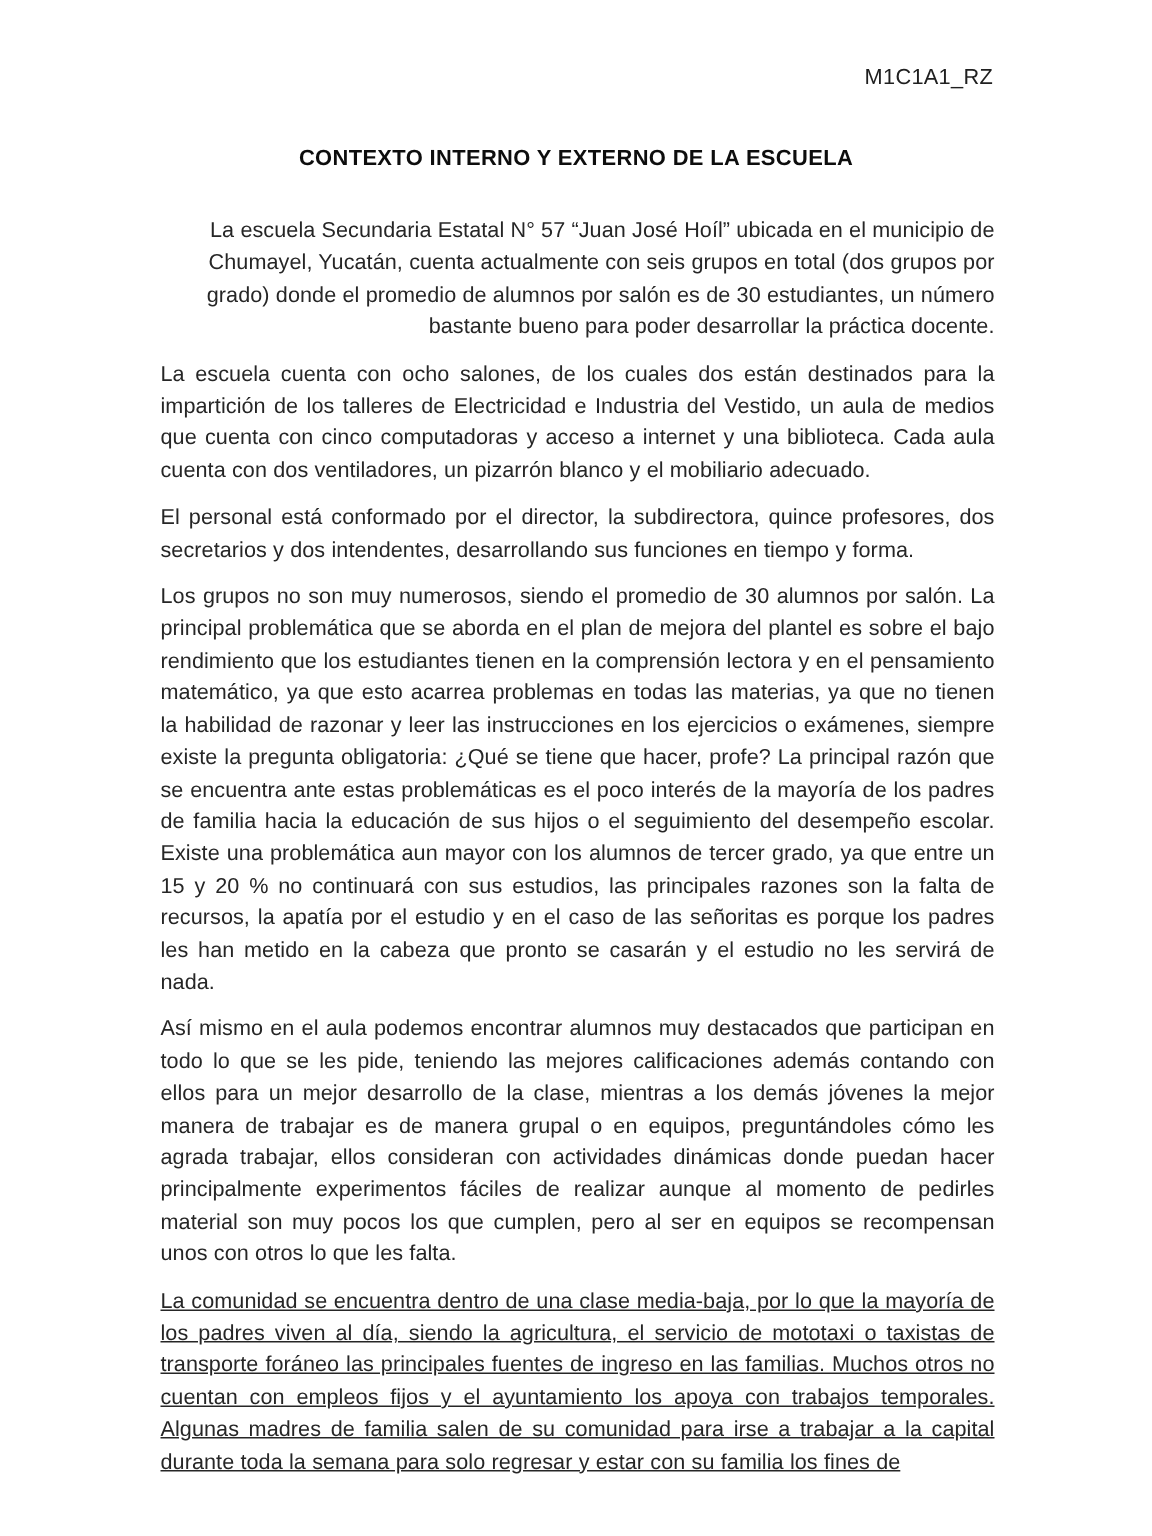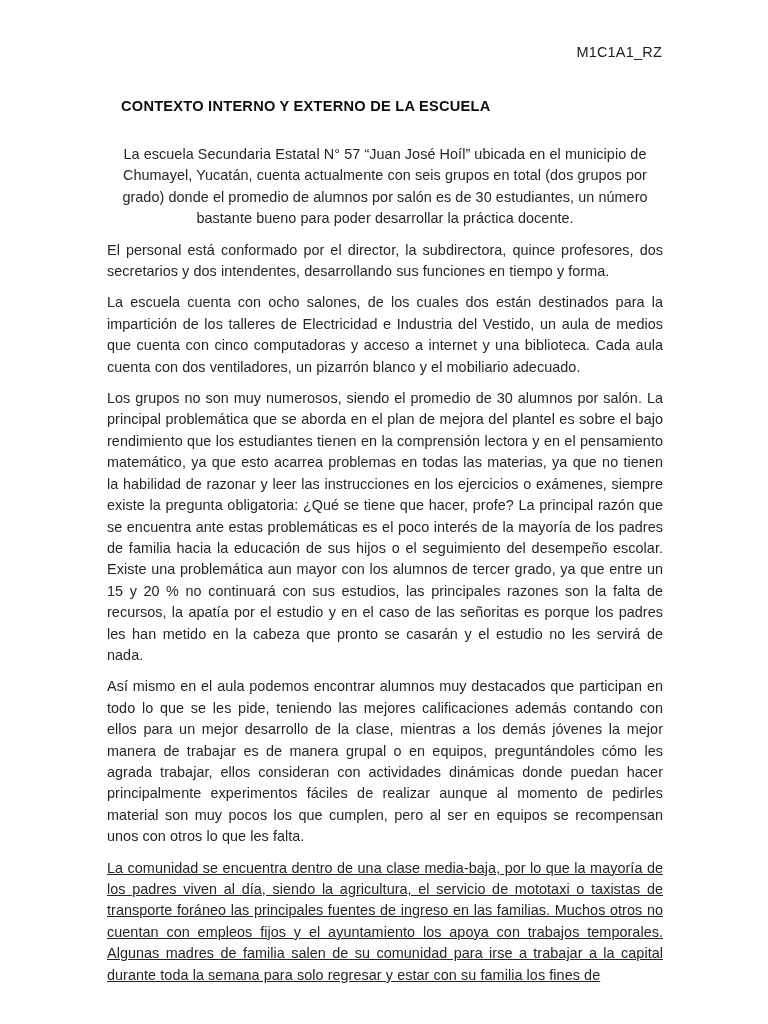--- a/index.html
+++ b/index.html
@@ -26,23 +26,23 @@
     top: 44px;
     right: 106px;
     font-size: 14.5px;
     color: #202020;
     letter-spacing: 0.2px;
     white-space: nowrap;
   }
   .doc-title {
     position: absolute;
     top: 88px;
-    left: 121px;
+    left: 106px;
     width: 556px;
-    text-align: left;
+    text-align: center;
     font-size: 14.6px;
     font-weight: bold;
     color: #0d0d0d;
     letter-spacing: 0.25px;
   }
   .body-block {
     position: absolute;
     top: 144px;
     left: 107px;
     width: 556px;
@@ -57,34 +57,34 @@
     letter-spacing: 0.05px;
     word-spacing: 0.1px;
     hyphens: none;
   }
   p.para.last {
     margin-bottom: 0;
     text-decoration: underline;
   }
   
   p.para.loose {
-    text-align: center;
+    text-align: right;
   }
 </style>
 </head>
 <body>
 
 <div class="page">
 
   <div class="page-header">M1C1A1_RZ</div>
 
   <h1 class="doc-title">CONTEXTO INTERNO Y EXTERNO DE LA ESCUELA</h1>
 
   <div class="body-block">
     <p class="para loose">La escuela Secundaria Estatal N° 57 “Juan José Hoíl” ubicada en el municipio de Chumayel, Yucatán, cuenta actualmente con seis grupos en total (dos grupos por grado) donde el promedio de alumnos por salón es de 30 estudiantes, un número bastante bueno para poder desarrollar la práctica docente.</p>
+    <p class="para">La escuela cuenta con ocho salones, de los cuales dos están destinados para la impartición de los talleres de Electricidad e Industria del Vestido, un aula de medios que cuenta con cinco computadoras y acceso a internet y una biblioteca. Cada aula cuenta con dos ventiladores, un pizarrón blanco y el mobiliario adecuado.</p>
     <p class="para">El personal está conformado por el director, la subdirectora, quince profesores, dos secretarios y dos intendentes, desarrollando sus funciones en tiempo y forma.</p>
-    <p class="para">La escuela cuenta con ocho salones, de los cuales dos están destinados para la impartición de los talleres de Electricidad e Industria del Vestido, un aula de medios que cuenta con cinco computadoras y acceso a internet y una biblioteca. Cada aula cuenta con dos ventiladores, un pizarrón blanco y el mobiliario adecuado.</p>
     <p class="para">Los grupos no son muy numerosos, siendo el promedio de 30 alumnos por salón. La principal problemática que se aborda en el plan de mejora del plantel es sobre el bajo rendimiento que los estudiantes tienen en la comprensión lectora y en el pensamiento matemático, ya que esto acarrea problemas en todas las materias, ya que no tienen la habilidad de razonar y leer las instrucciones en los ejercicios o exámenes, siempre existe la pregunta obligatoria: ¿Qué se tiene que hacer, profe? La principal razón que se encuentra ante estas problemáticas es el poco interés de la mayoría de los padres de familia hacia la educación de sus hijos o el seguimiento del desempeño escolar. Existe una problemática aun mayor con los alumnos de tercer grado, ya que entre un 15 y 20 % no continuará con sus estudios, las principales razones son la falta de recursos, la apatía por el estudio y en el caso de las señoritas es porque los padres les han metido en la cabeza que pronto se casarán y el estudio no les servirá de nada.</p>
     <p class="para">Así mismo en el aula podemos encontrar alumnos muy destacados que participan en todo lo que se les pide, teniendo las mejores calificaciones además contando con ellos para un mejor desarrollo de la clase, mientras a los demás jóvenes la mejor manera de trabajar es de manera grupal o en equipos, preguntándoles cómo les agrada trabajar, ellos consideran con actividades dinámicas donde puedan hacer principalmente experimentos fáciles de realizar aunque al momento de pedirles material son muy pocos los que cumplen, pero al ser en equipos se recompensan unos con otros lo que les falta.</p>
     <p class="para last">La comunidad se encuentra dentro de una clase media-baja, por lo que la mayoría de los padres viven al día, siendo la agricultura, el servicio de mototaxi o taxistas de transporte foráneo las principales fuentes de ingreso en las familias. Muchos otros no cuentan con empleos fijos y el ayuntamiento los apoya con trabajos temporales. Algunas madres de familia salen de su comunidad para irse a trabajar a la capital durante toda la semana para solo regresar y estar con su familia los fines de</p>
   </div>
 
 </div>
 
 </body></html>

